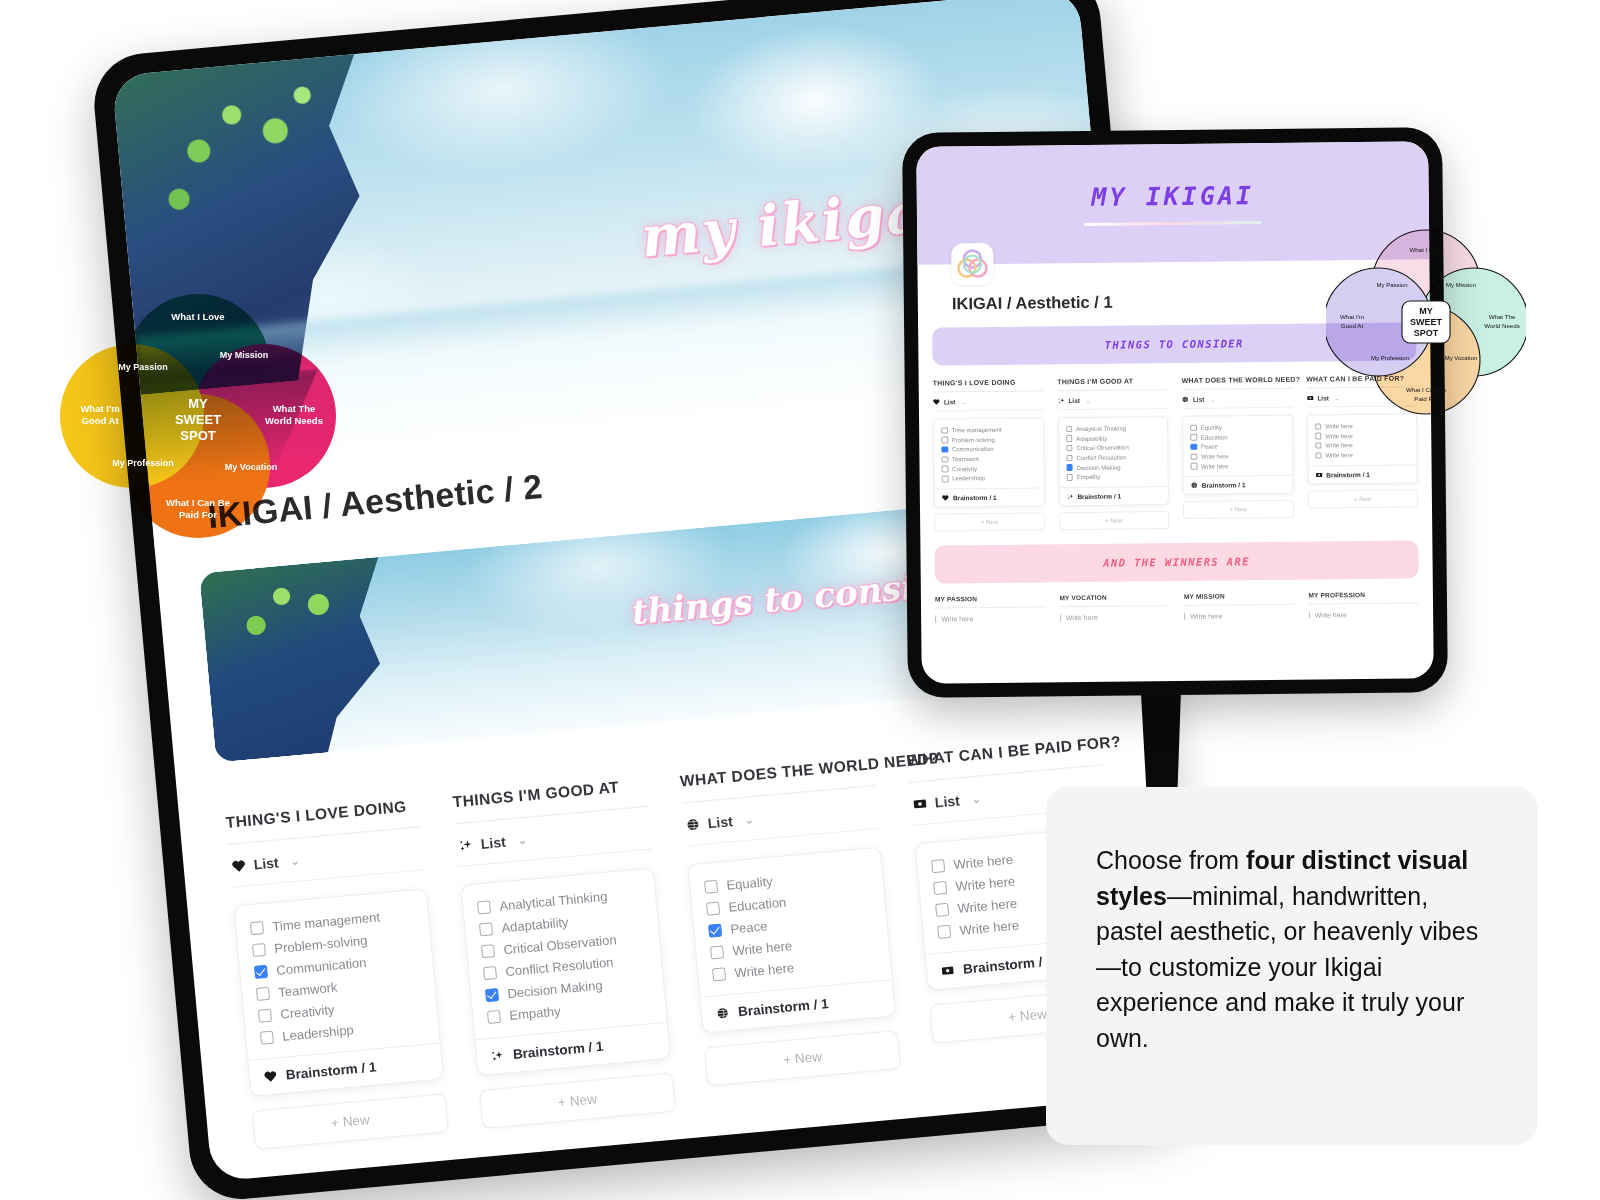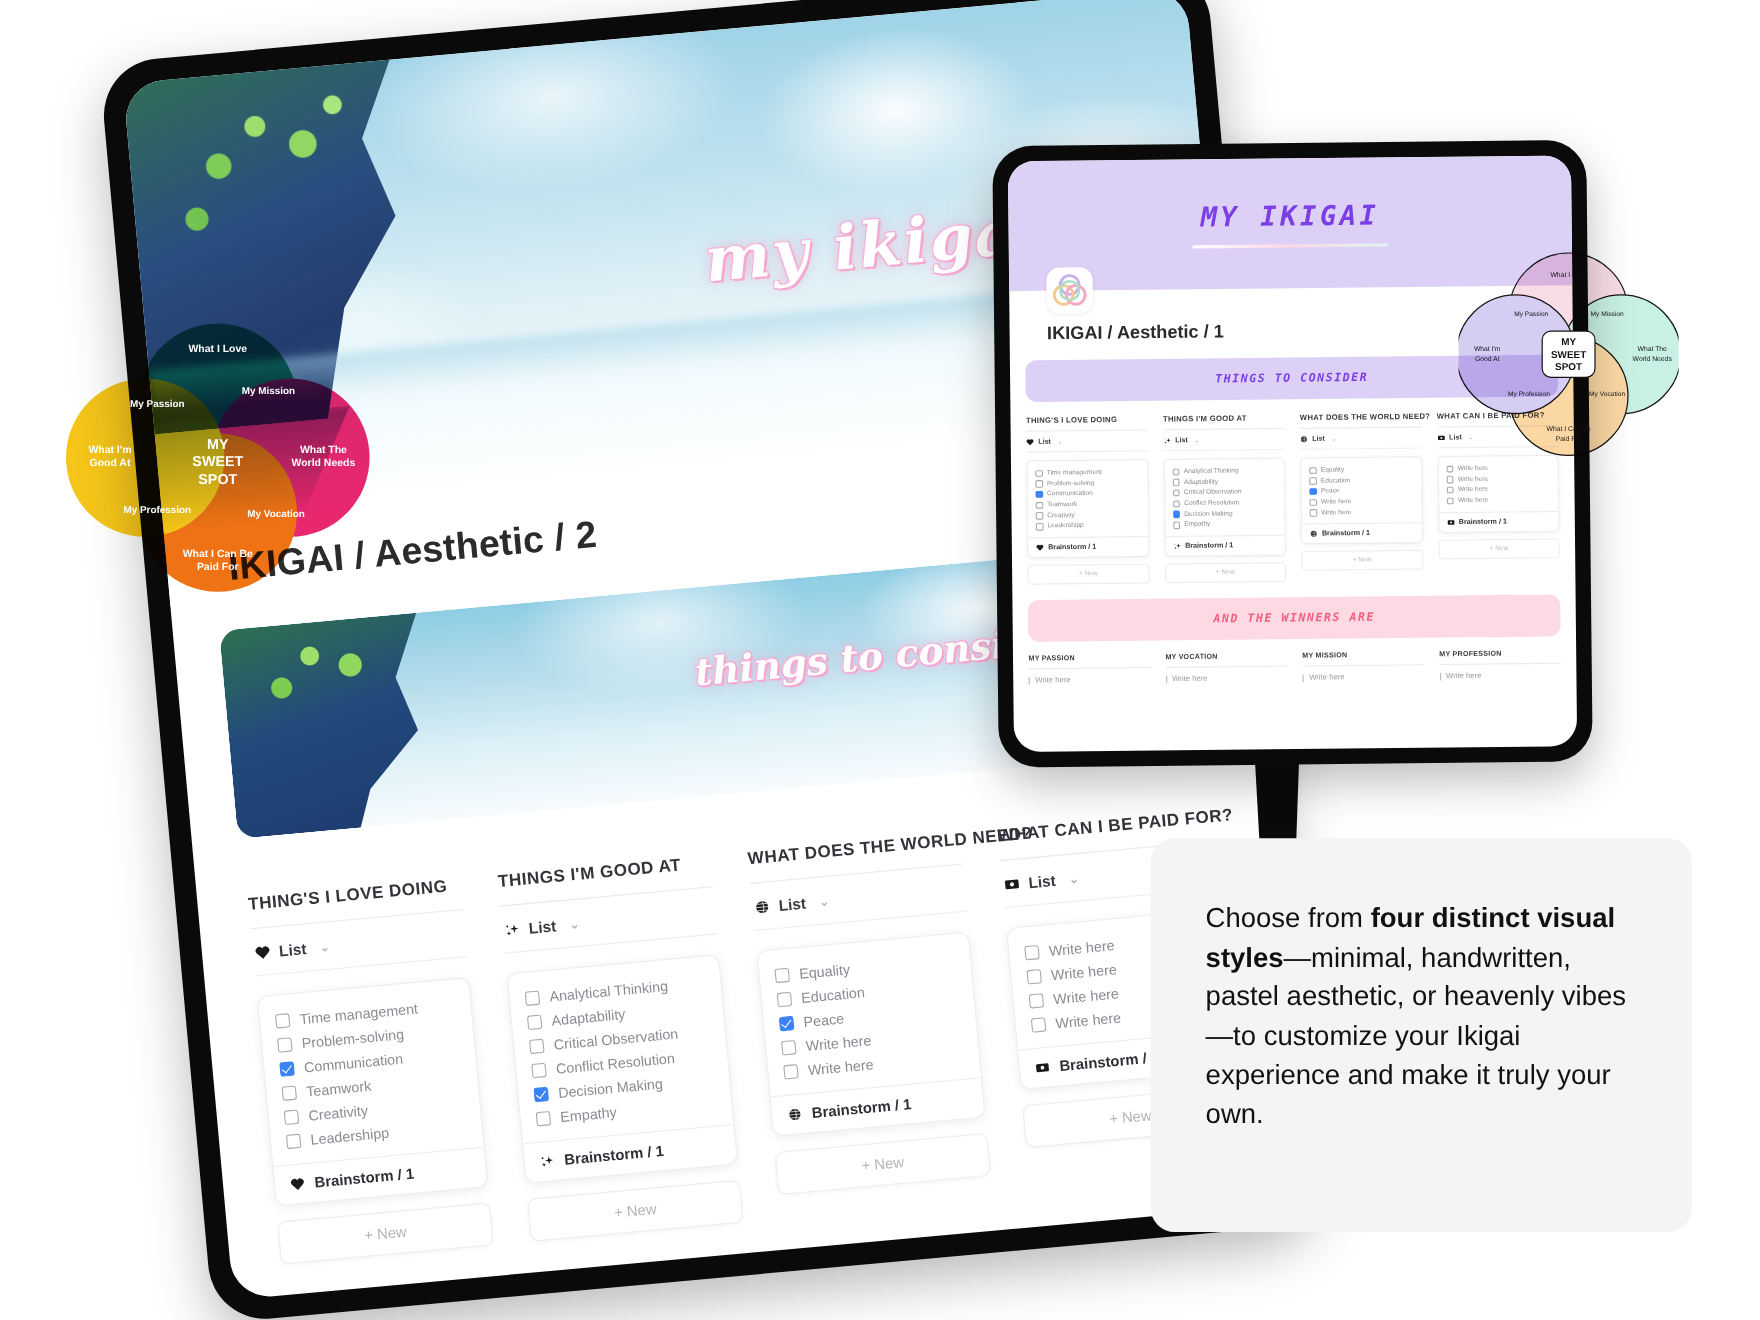--- a/index.html
+++ b/index.html
@@ -276,21 +276,21 @@
     border-left:1.6px solid #b9b9c0; padding-left:5px;
   }
 
   
   .venn { position:absolute; }
   #venn-colorful { left: 58px; top: 288px; width: 280px; height: 252px; }
   #venn-pastel  { left: 1326px; top: 222px; width: 200px; height: 200px; }
 
   
   #caption-card {
-    position:absolute; left: 1046px; top: 762px;
+    position:absolute; left: 1046px; top: 787px;
     width: 492px; height: 358px;
     background:#f4f4f4; border-radius: 22px;
     padding: 56px 50px;
   }
   #caption-text {
     font-size: 25px; line-height: 1.42; color:#111114;
     font-weight: 400;
   }
   #caption-text b { font-weight: 800; }
 </style>

